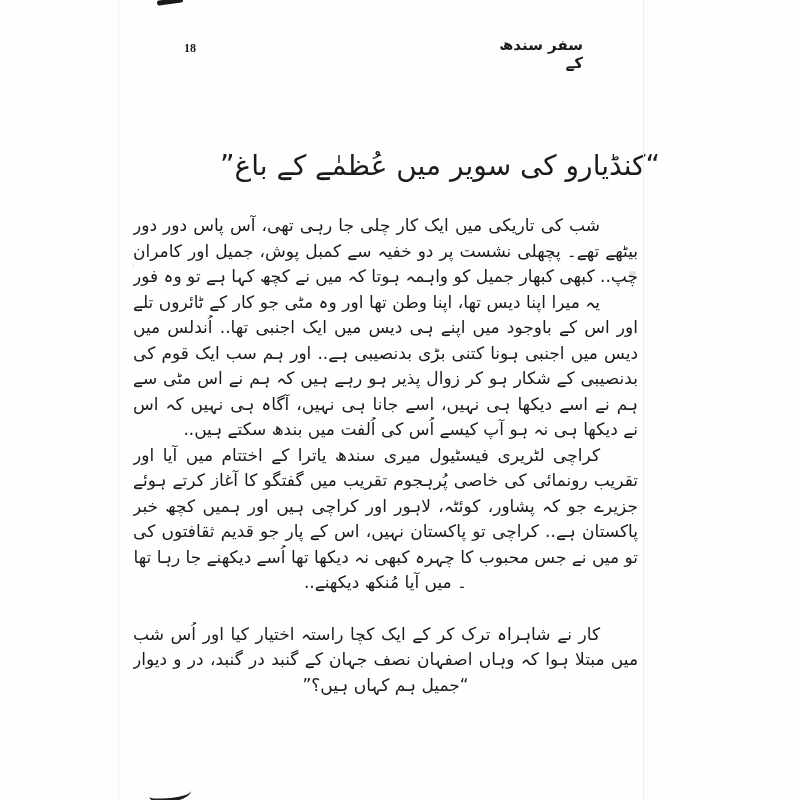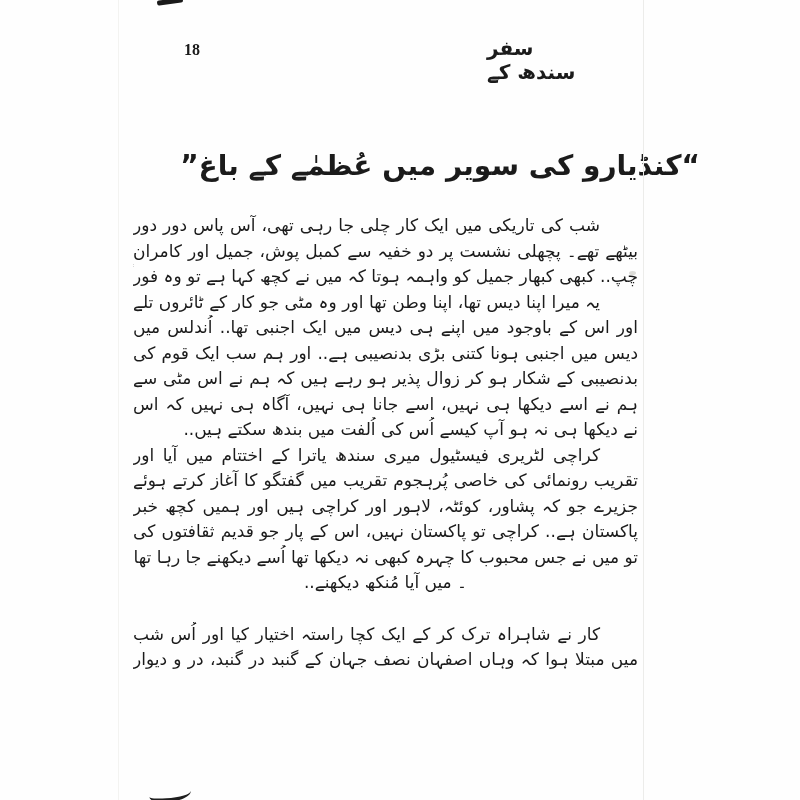--- a/index.html
+++ b/index.html
@@ -51,41 +51,41 @@
     position: absolute;
     left: 629px; top: 271px;
     width: 7px; height: 4px;
     background: #dcdcd8;
     border-radius: 50%;
   }
   .running-head {
     position: absolute;
     top: 36px; left: 487px;
     width: 96px;
-    text-align: left;
-    font-size: 20px;
+    text-align: right;
+    font-size: 15px;
     font-weight: 600;
     letter-spacing: -0.5px;
   }
   .page-num {
     position: absolute;
     top: 41px; left: 184px;
     font-family: "Liberation Serif", serif;
-    font-size: 16px;
+    font-size: 12px;
     font-weight: 700;
     direction: ltr;
   }
   .chapter-title {
     position: absolute;
     top: 146px; left: 180px;
     width: 520px;
     margin: 0;
     text-align: center;
     font-size: 28px;
-    font-weight: 700;
+    font-weight: 400;
     line-height: 1.4;
   }
   .body-text {
     position: absolute;
     top: 213px; left: 133px;
     width: 505px;
     font-size: 17px;
   }
   .line {
     height: 25.5px;
@@ -125,20 +125,21 @@
       <div class="line justify">ہم نے اسے دیکھا ہی نہیں، اسے جانا ہی نہیں، آگاہ ہی نہیں کہ اس کی مہک کیسی ہے.. جس محبوب کا چہرہ آپ</div>
       <div class="line right">نے دیکھا ہی نہ ہو آپ کیسے اُس کی اُلفت میں بندھ سکتے ہیں..</div>
       <div class="line justify indent">کراچی لٹریری فیسٹیول میری سندھ یاترا کے اختتام میں آیا اور میں نے “لاہور سے یارقند” کی</div>
       <div class="line justify">تقریب رونمائی کی خاصی پُرہجوم تقریب میں گفتگو کا آغاز کرتے ہوئے کہا کہ ہم سب جزیروں میں رہتے ہیں</div>
       <div class="line justify">جزیرے جو کہ پشاور، کوئٹہ، لاہور اور کراچی ہیں اور ہمیں کچھ خبر نہیں کہ یہ جزیرے نہیں ان سے پرے اصل</div>
       <div class="line justify">پاکستان ہے.. کراچی تو پاکستان نہیں، اس کے پار جو قدیم ثقافتوں کی امین رواداری اور درویش صفت کی جو</div>
       <div class="line center">تو میں نے جس محبوب کا چہرہ کبھی نہ دیکھا تھا اُسے دیکھنے جا رہا تھا..</div>
       <div class="line center">۔ میں آیا مُنکھ دیکھنے..</div>
       <div class="line justify indent gap">کار نے شاہراہ ترک کر کے ایک کچا راستہ اختیار کیا اور اُس شب کی سیاہی میں، میں ایک فریبِ نظر</div>
       <div class="line justify">میں مبتلا ہوا کہ وہاں اصفہان نصف جہان کے گنبد در گنبد، در و دیوار اور بام و در اور بلند مینار اور ایک پُرشکوہ</div>
+      <div class="line center">“جمیل ہم کہاں ہیں؟”</div>
     </div>
 
   <div class="edge-line-right"></div>
   <div class="edge-line-left"></div>
   <div class="mark-top"></div>
   <div class="mark-bottom"></div>
   <div class="smudge"></div>
 
 </div>
 

